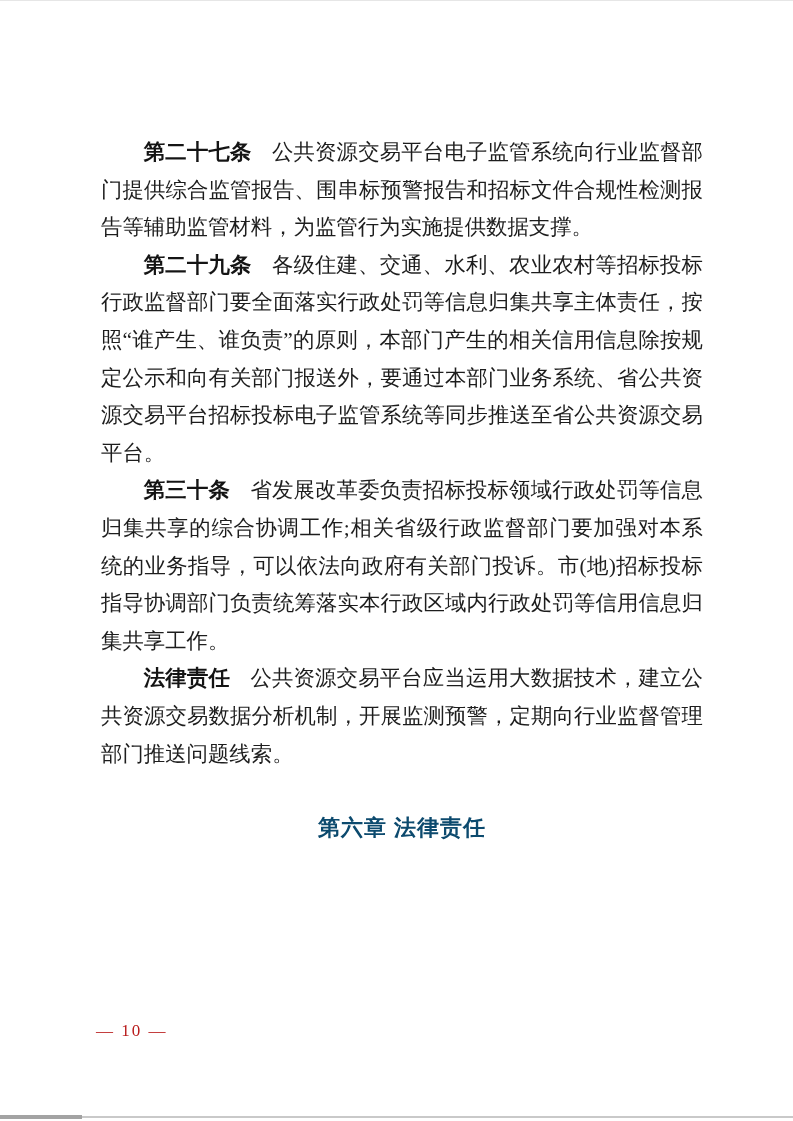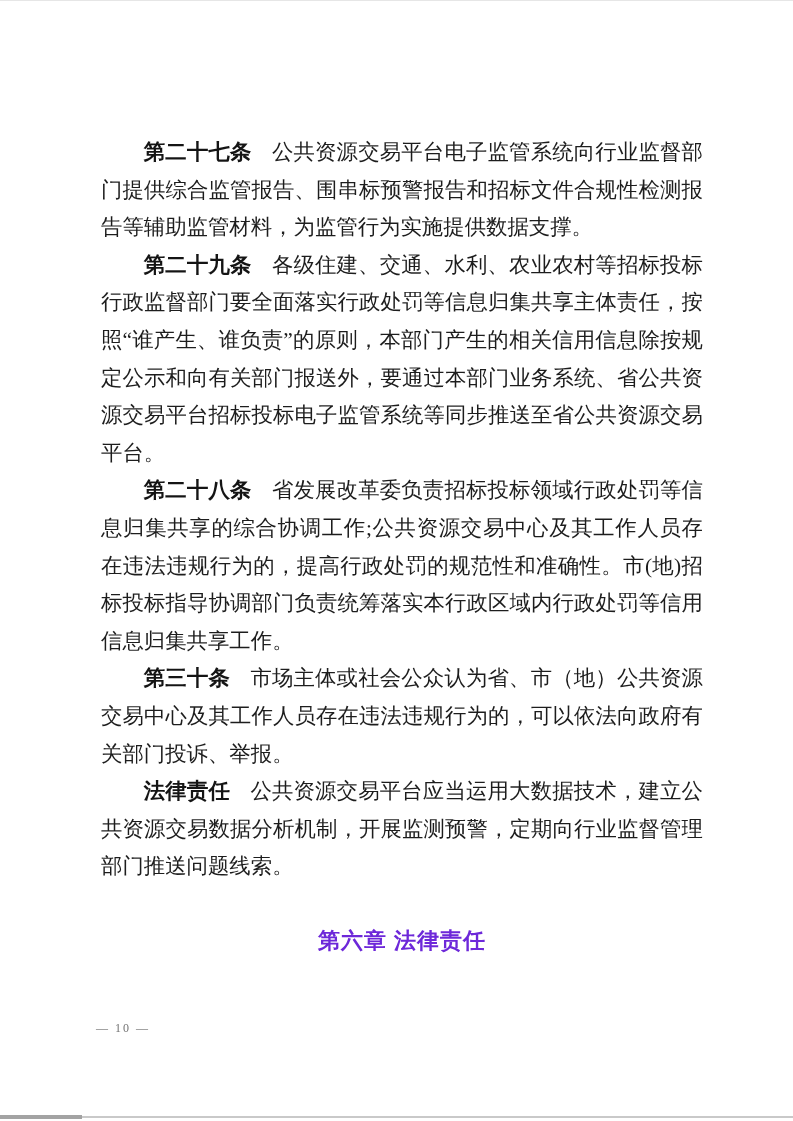--- a/index.html
+++ b/index.html
@@ -61,49 +61,48 @@
     color: #141414;
     margin-right: 0.95em;
   }
 
   .chapter-heading {
     margin-top: 40px;
     text-align: center;
     font-family: "Liberation Sans", "DejaVu Sans", sans-serif;
     font-weight: bold;
     font-size: 22px;
-    color: #6d28d9;
+    color: #0c4a6e;
     letter-spacing: 1px;
   }
 
   .page-footer {
     position: absolute;
     left: 96px;
     top: 1021px;
-    font-size: 12px;
-    color: #737373;
+    font-size: 17px;
+    color: #b91c1c;
     letter-spacing: 2px;
   }
 </style>
 </head>
 <body>
 
 <div class="page">
 
   <div class="scan-edge-top"></div>
 
   <div class="body-text">
 
     <p class="article"><span class="art-num">第二十七条</span><span>公共资源交易平台电子监管系统向行业监督部门提供综合监管报告、围串标预警报告和招标文件合规性检测报告等辅助监管材料，为监管行为实施提供数据支撑。</span></p>
 
     <p class="article"><span class="art-num">第二十九条</span><span>各级住建、交通、水利、农业农村等招标投标行政监督部门要全面落实行政处罚等信息归集共享主体责任，按照“谁产生、谁负责”的原则，本部门产生的相关信用信息除按规定公示和向有关部门报送外，要通过本部门业务系统、省公共资源交易平台招标投标电子监管系统等同步推送至省公共资源交易平台。</span></p>
 
-    <p class="article"><span class="art-num">第二十八条</span><span>省发展改革委负责招标投标领域行政处罚等信息归集共享的综合协调工作;公共资源交易中心及其工作人员存在违法违规行为的，提高行政处罚的规范性和准确性。市(地)招标投标指导协调部门负责统筹落实本行政区域内行政处罚等信用信息归集共享工作。</span></p>
+    <p class="article"><span class="art-num">第三十条</span><span>省发展改革委负责招标投标领域行政处罚等信息归集共享的综合协调工作;相关省级行政监督部门要加强对本系统的业务指导，可以依法向政府有关部门投诉。市(地)招标投标指导协调部门负责统筹落实本行政区域内行政处罚等信用信息归集共享工作。</span></p>
 
-    <p class="article"><span class="art-num">第三十条</span><span>市场主体或社会公众认为省、市（地）公共资源交易中心及其工作人员存在违法违规行为的，可以依法向政府有关部门投诉、举报。</span></p>
 
     <p class="article"><span class="art-num">法律责任</span><span>公共资源交易平台应当运用大数据技术，建立公共资源交易数据分析机制，开展监测预警，定期向行业监督管理部门推送问题线索。</span></p>
 
     <div class="chapter-heading">第六章 法律责任</div>
 
   </div>
 
   <div class="page-footer">— 10 —</div>
 
   <div class="scan-edge-bottom">

